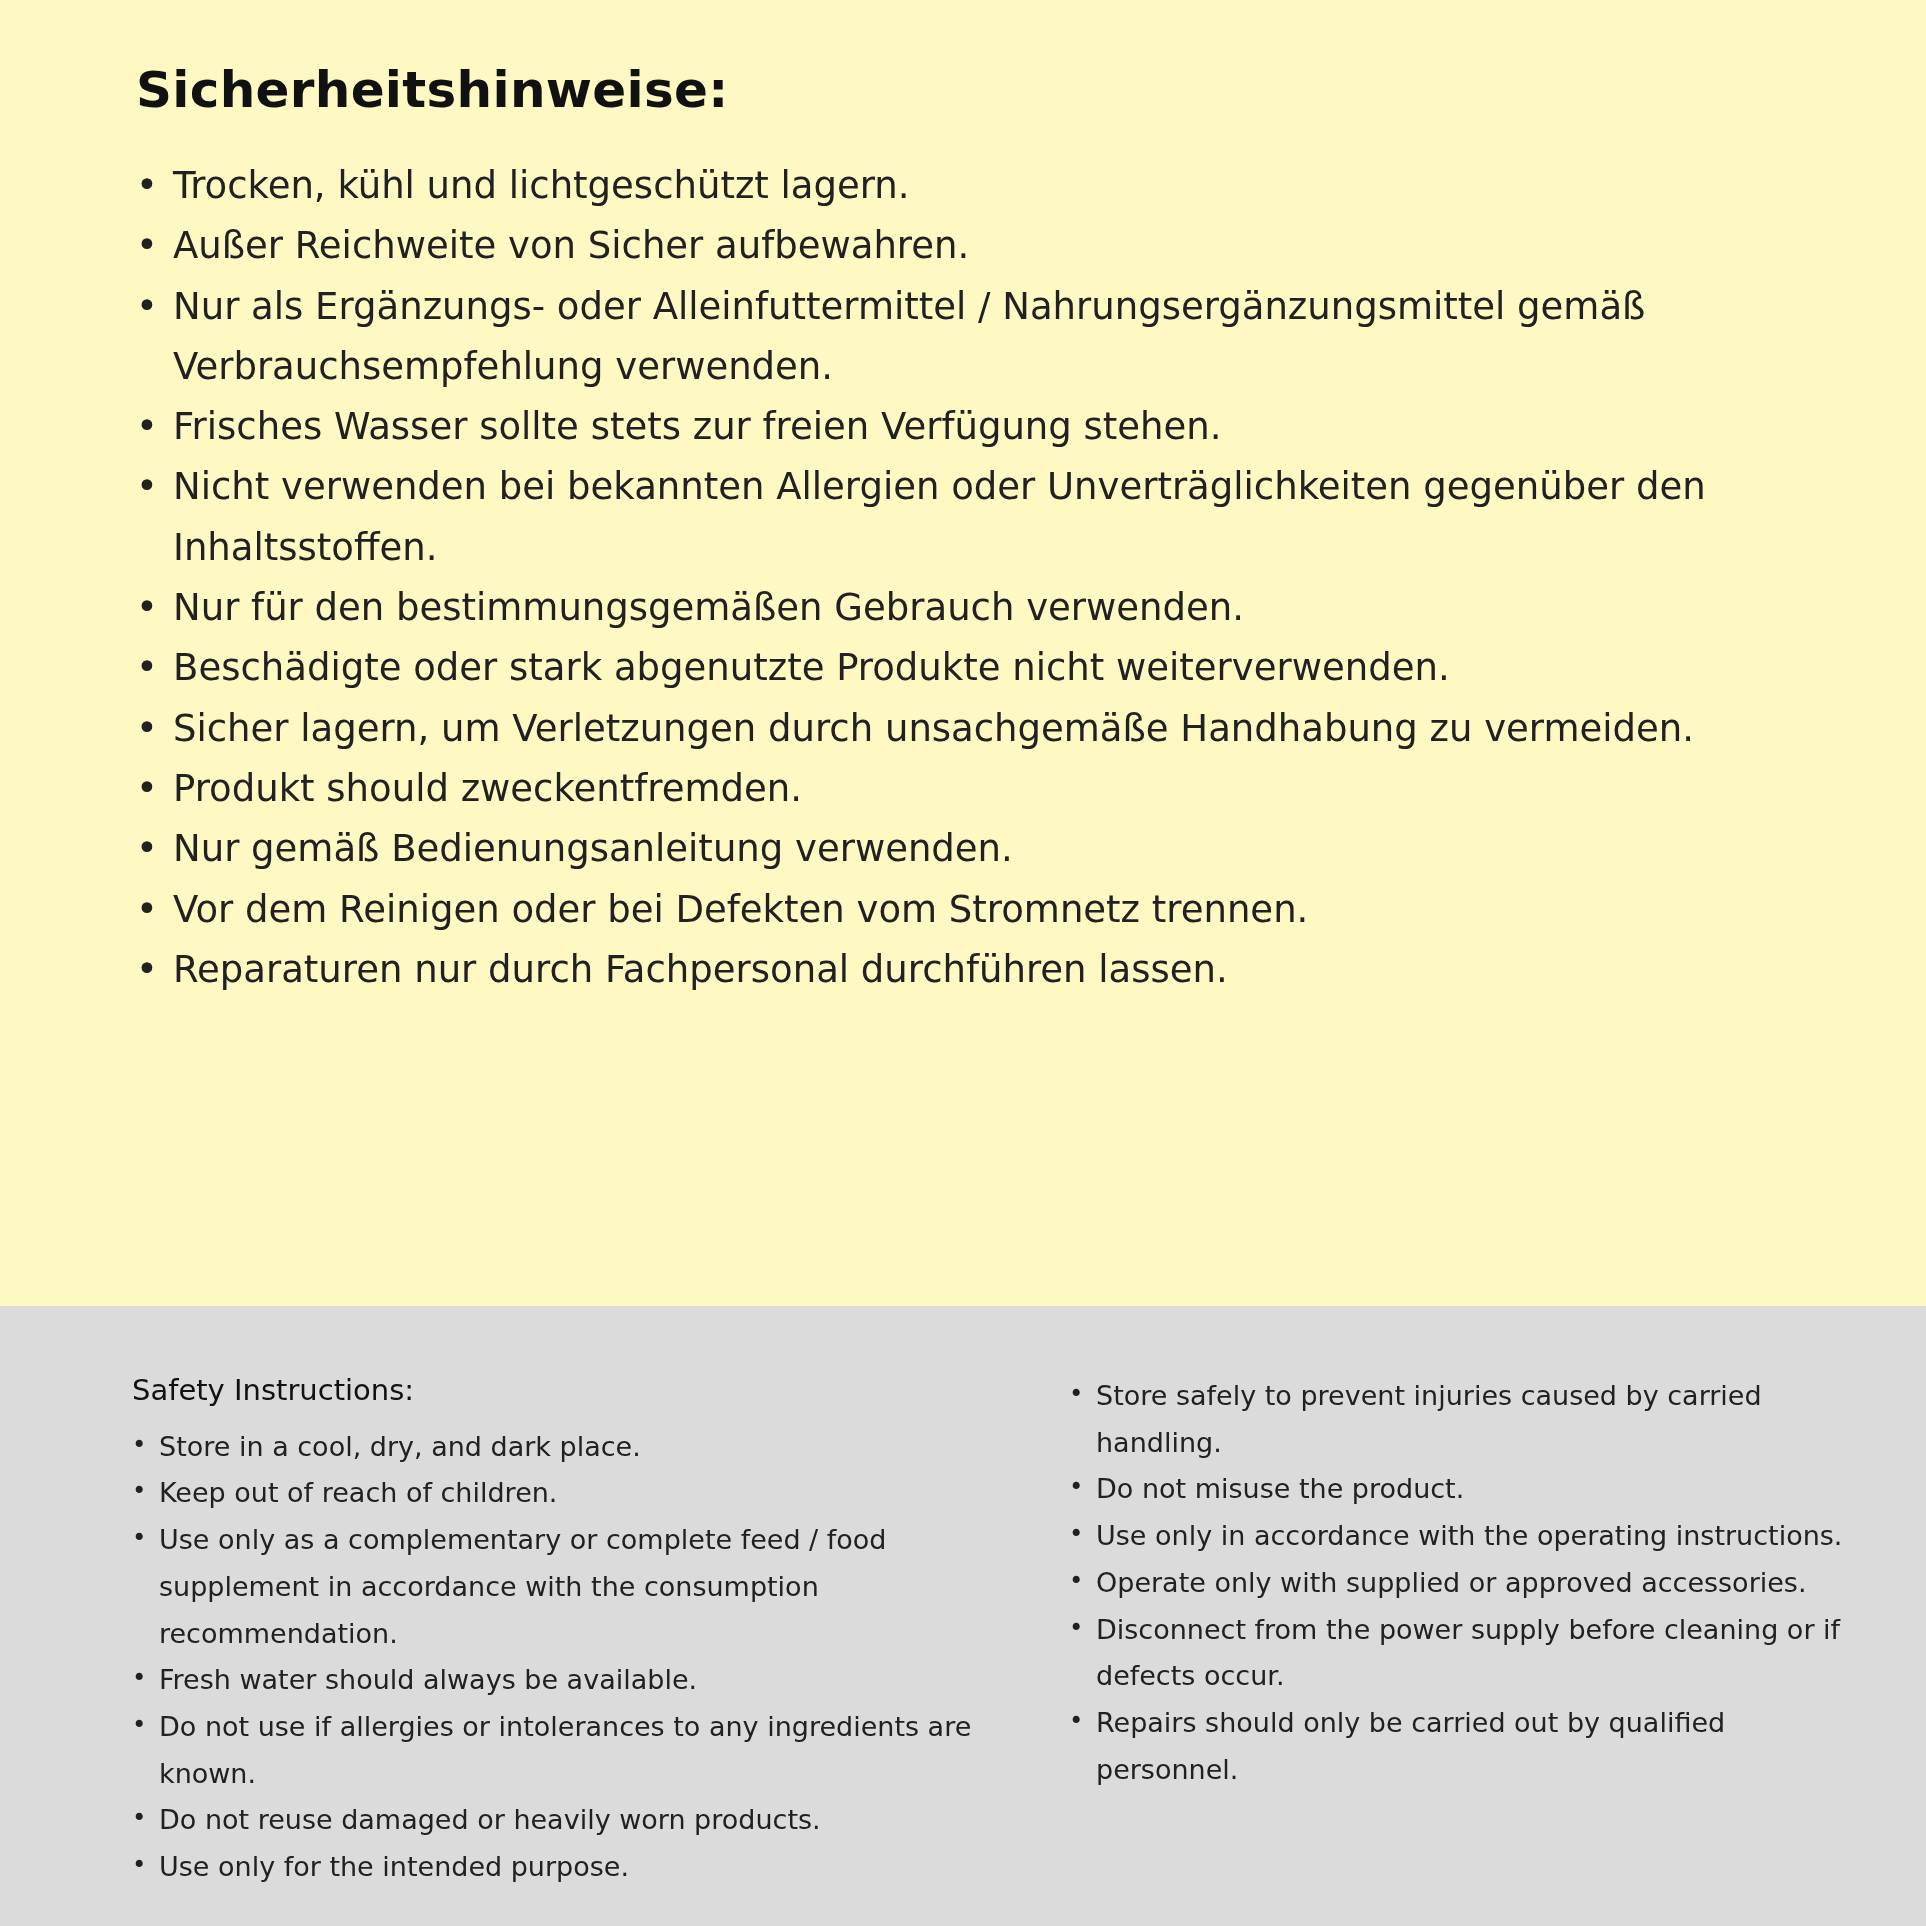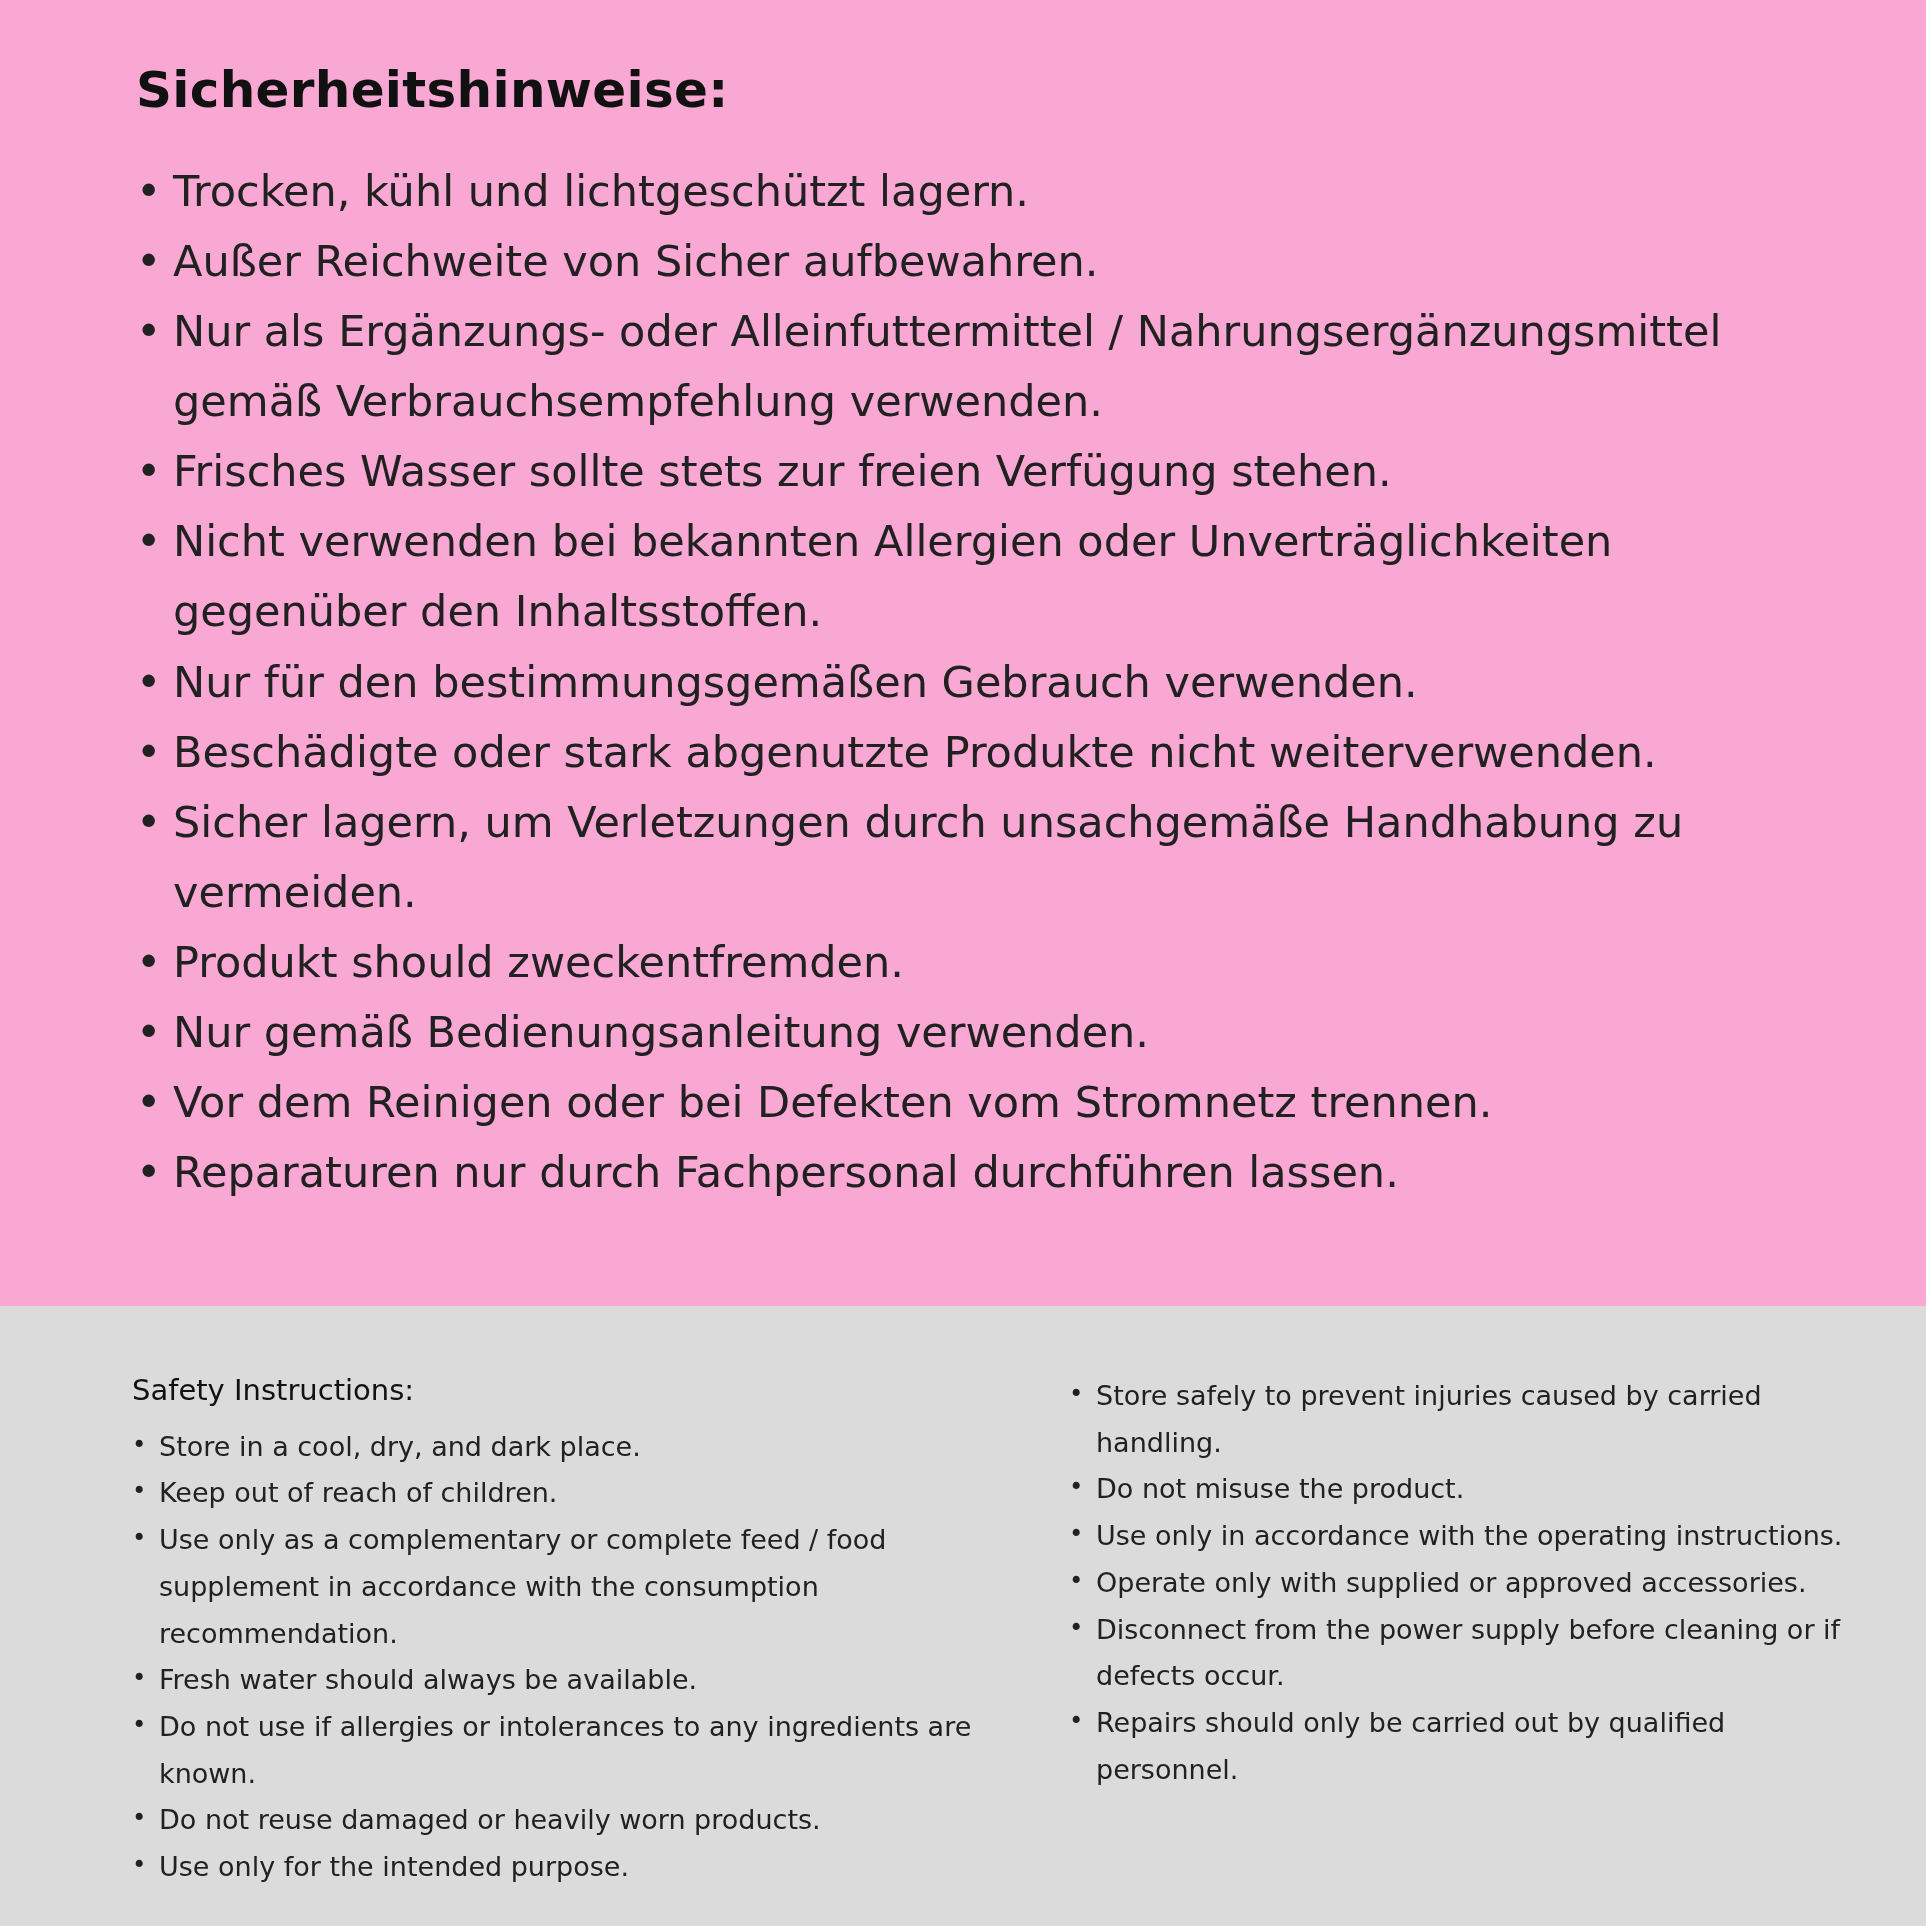--- a/index.html
+++ b/index.html
@@ -8,21 +8,21 @@
     background: #ffffff;
   }
   .page {
     width: 1926px;
     height: 1926px;
     box-sizing: border-box;
     display: flex;
     flex-direction: column;
     font-family: "DejaVu Sans", "Liberation Sans", sans-serif;
     color: #212121;
-    background: #f9a8d4;
+    background: #fef9c3;
     overflow: hidden;
   }
 
   
   .section-german {
     flex: 1 1 auto;
     box-sizing: border-box;
     padding: 61px 122px 0 136px;
   }
   .german-title {
@@ -32,21 +32,21 @@
     margin: 0 0 37px 0;
     letter-spacing: 0.3px;
   }
   ul.bullets {
     list-style: none;
     margin: 0;
     padding: 0;
   }
   .bullets-de {
     max-width: 1644px;
-    font-size: 43px;
+    font-size: 37px;
     line-height: 1.63;
     padding-left: 39px;
   }
   .bullets-de li {
     position: relative;
     padding-left: 37px;
   }
   .bullets-de li::before {
     content: "\2022";
     position: absolute;

